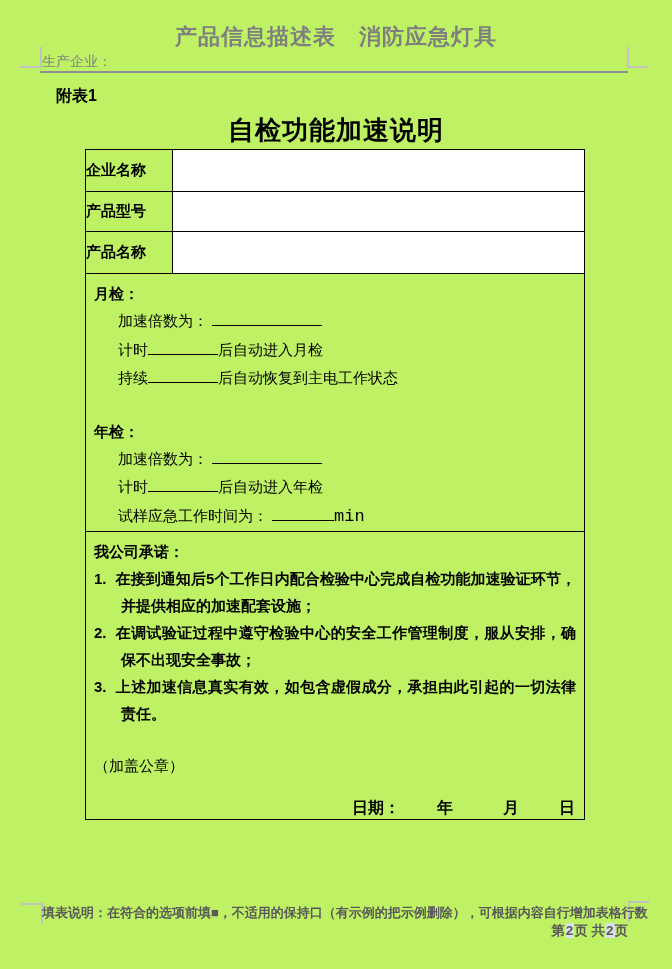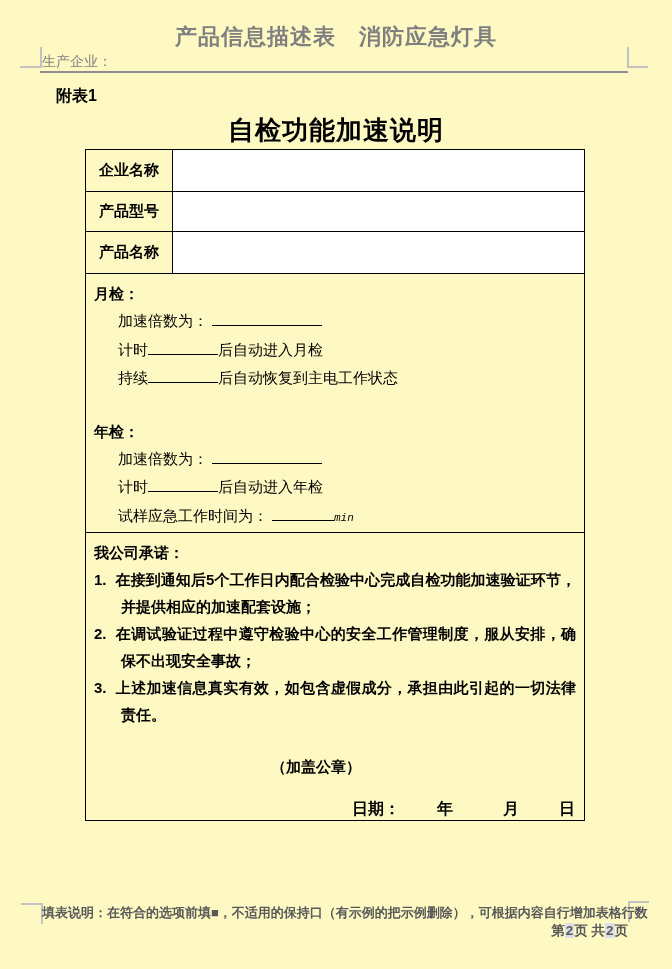--- a/index.html
+++ b/index.html
@@ -1,18 +1,18 @@
 <!DOCTYPE html>
 <html><head>
 <meta charset="utf-8">
 <style>
   * { margin:0; padding:0; box-sizing:border-box; }
   html,body { background:#ffffff; }
   .page {
-    position:relative; width:672px; height:969px; background:#fef9c3;
+    position:relative; width:672px; height:969px; background:#bef264;
     font-family:"Liberation Sans","DejaVu Sans",sans-serif; color:#000;
     overflow:hidden;
   }
   
   .mark { position:absolute; background:#c2c2c2; }
   .mark.v { width:2px; height:21px; }
   .mark.h { width:21px; height:2px; }
 
   .doc-header-title {
     position:absolute; top:22px; left:0; width:100%; text-align:center;
@@ -35,50 +35,50 @@
     font-size:26px; font-weight:bold; letter-spacing:1px;
   }
 
   table.form {
     position:absolute; top:149px; left:85px; width:500px;
     border-collapse:collapse; table-layout:fixed;
     font-size:15px;
   }
   table.form td { border:1.8px solid #000; vertical-align:middle; }
   td.label-cell {
-    width:87px; text-align:center; font-weight:bold; font-size:15px;
+    width:87px; font-weight:bold; font-size:15px;
   }
   td.value-cell { background:#fff; }
 
   td.options-cell { padding-left:7px; }
   .opt-line { line-height:30px; white-space:nowrap; }
   .checkbox { display:inline-block; font-size:15px; margin-right:1px; }
 
   td.section-cell { vertical-align:top; padding:7px 8px 0 8px; }
   .sec-head { font-weight:bold; line-height:26px; font-size:15px; }
   .line { line-height:28.5px; white-space:nowrap; font-size:15px; }
   .indent { margin-left:24px; }
   .blank {
     display:inline-block; height:14px;
     border-bottom:1.8px solid #000; vertical-align:baseline;
   }
   .w110 { width:110px; margin-left:4px; }
   .w70  { width:70px; }
   .w62  { width:62px; margin-left:4px; }
-  .unit { font-family:"Liberation Mono","DejaVu Sans Mono",monospace; font-size:11px;font-style:italic; }
+  .unit { font-family:"Liberation Mono","DejaVu Sans Mono",monospace; font-size:17px; }
   .sec-spacer { height:26px; }
 
   .commit-item {
     font-weight:bold; line-height:27px; text-align:justify;
     padding-left:27px; text-indent:-27px; font-size:15px;
   }
   .commit-item .num { margin-right:9px; }
   .stamp {
-    margin-top:30px; text-align:center; padding-right:38px;
-    font-weight:bold; font-size:15px; line-height:18px;
+    margin-top:30px; text-align:left; padding-right:38px;
+    font-weight:normal; font-size:15px; line-height:18px;
   }
   .date-line {
     margin-top:23px; padding-left:258px; font-weight:bold; font-size:16px;
     white-space:nowrap;
   }
   .date-line .gap1 { margin-left:37px; }
   .date-line .gap2 { margin-left:50px; }
   .date-line .gap3 { margin-left:40px; }
 
   .footer-note {

